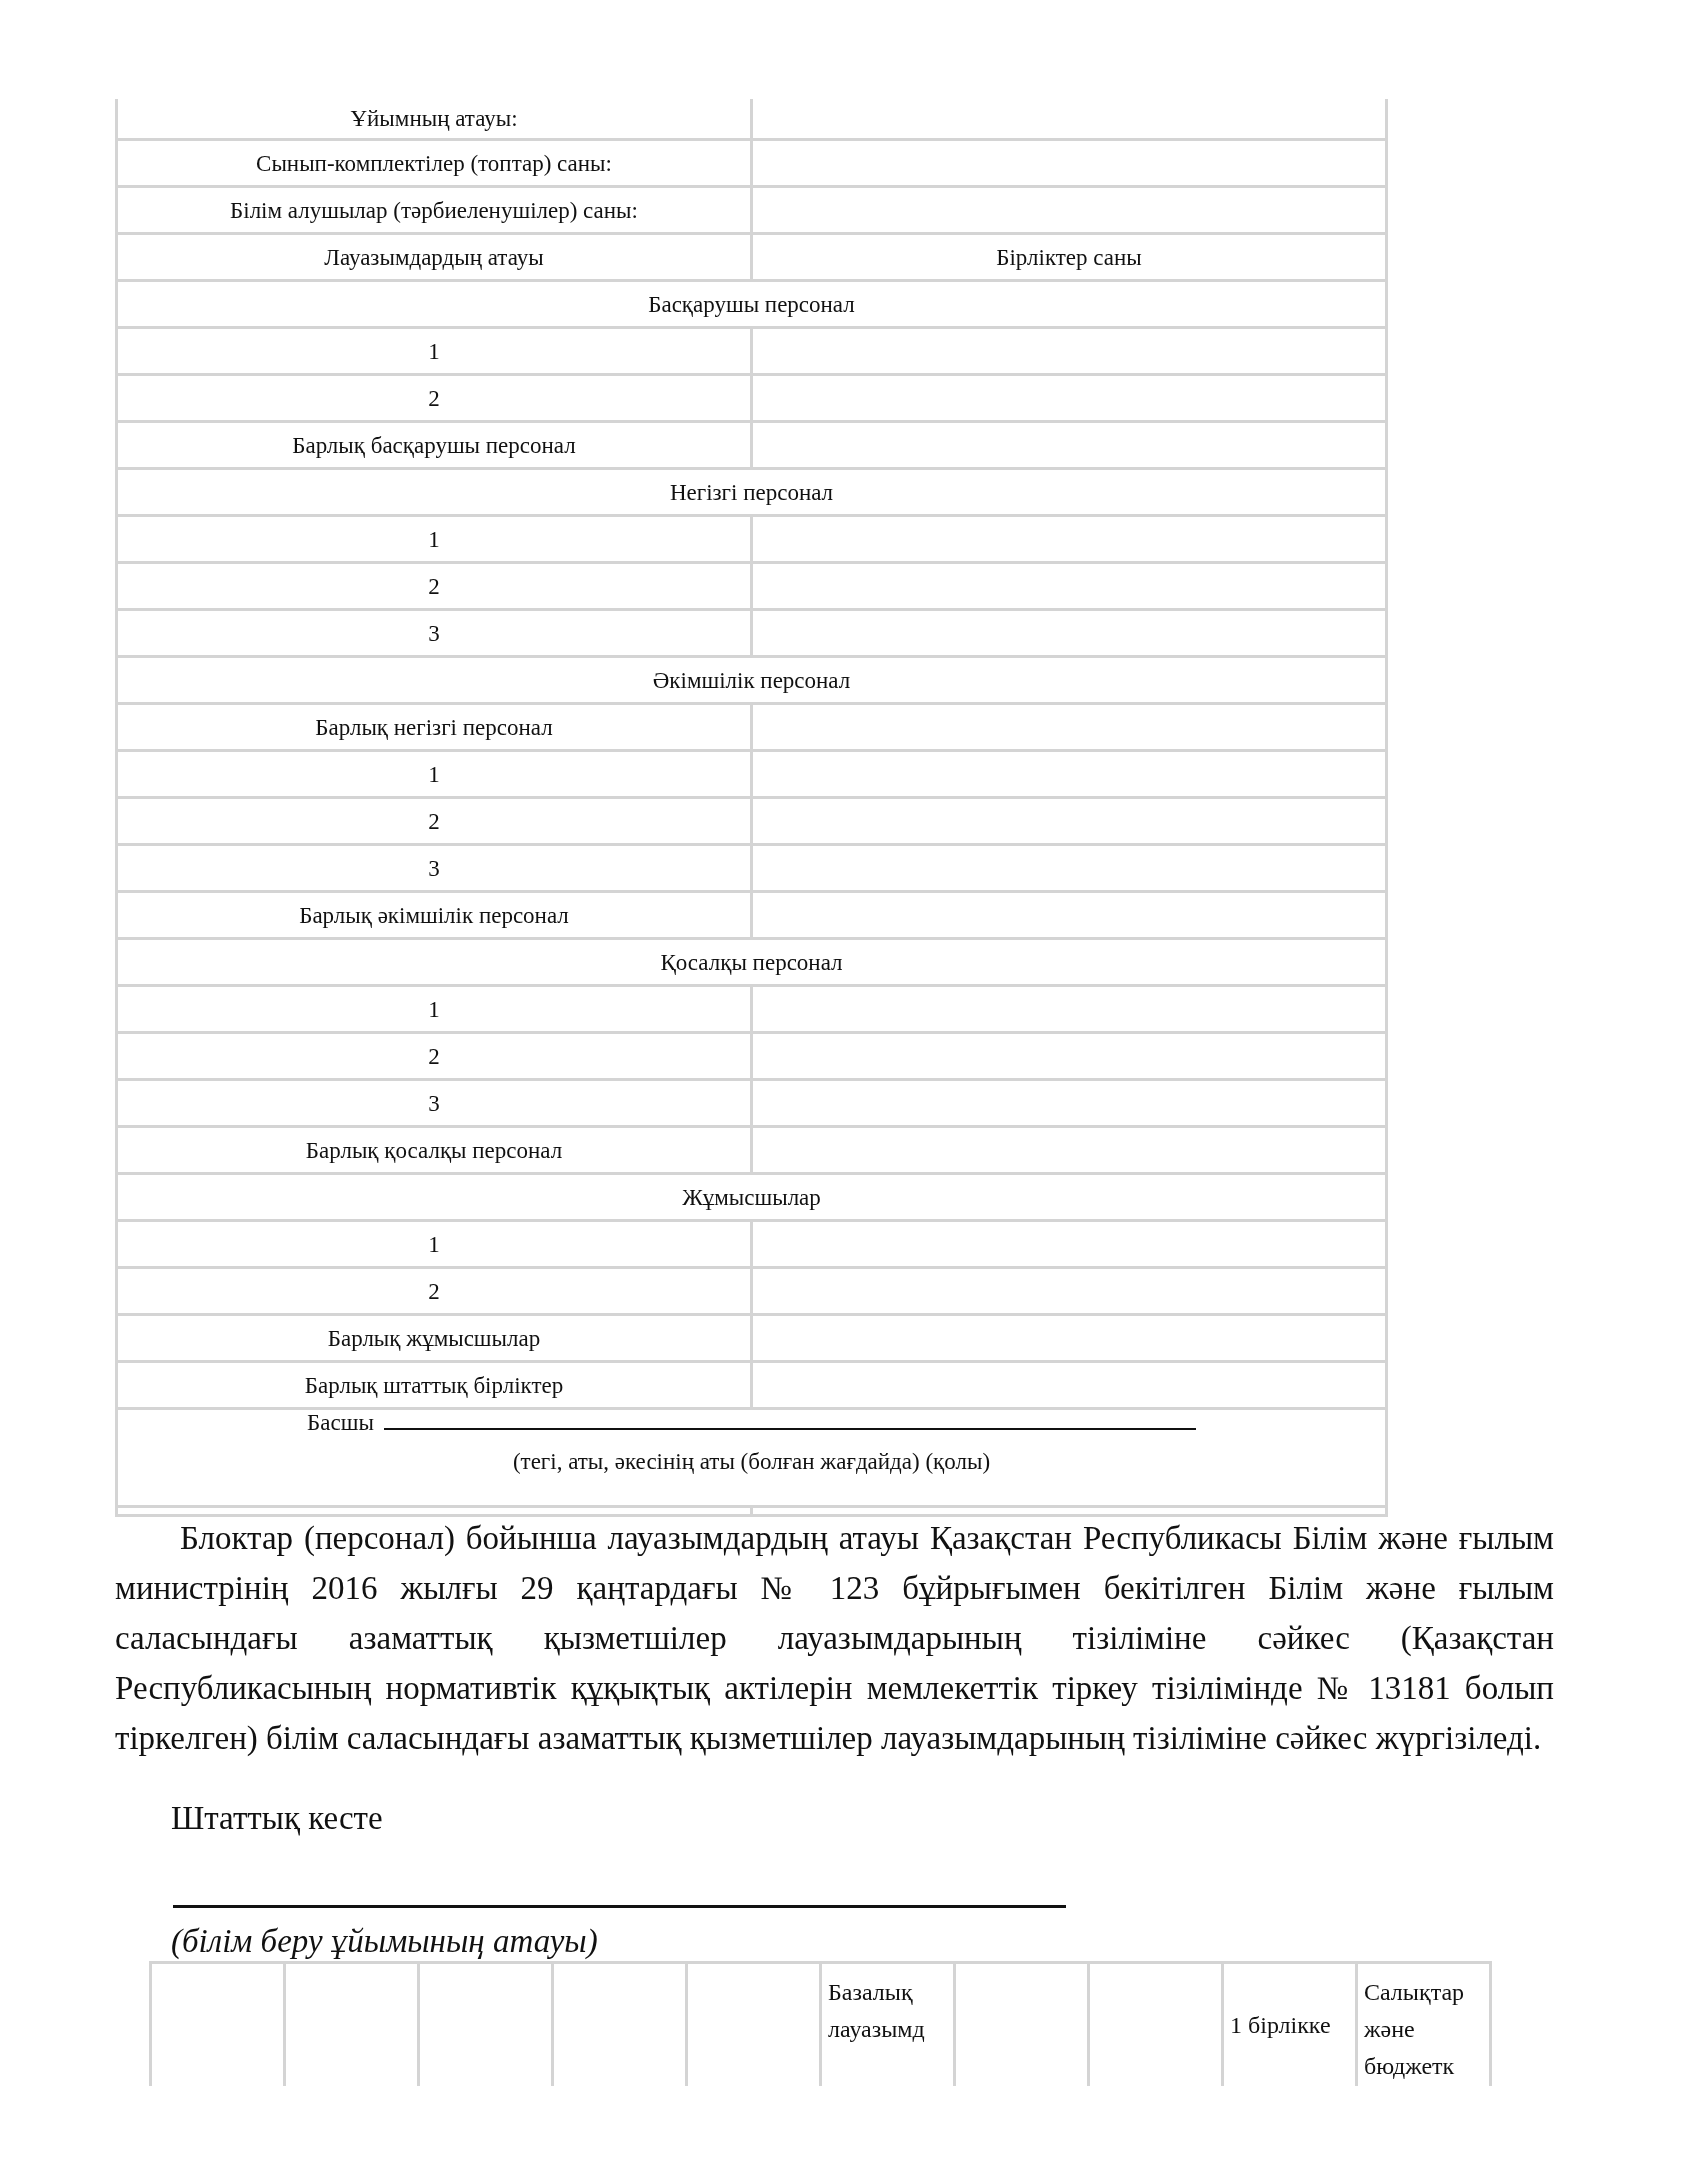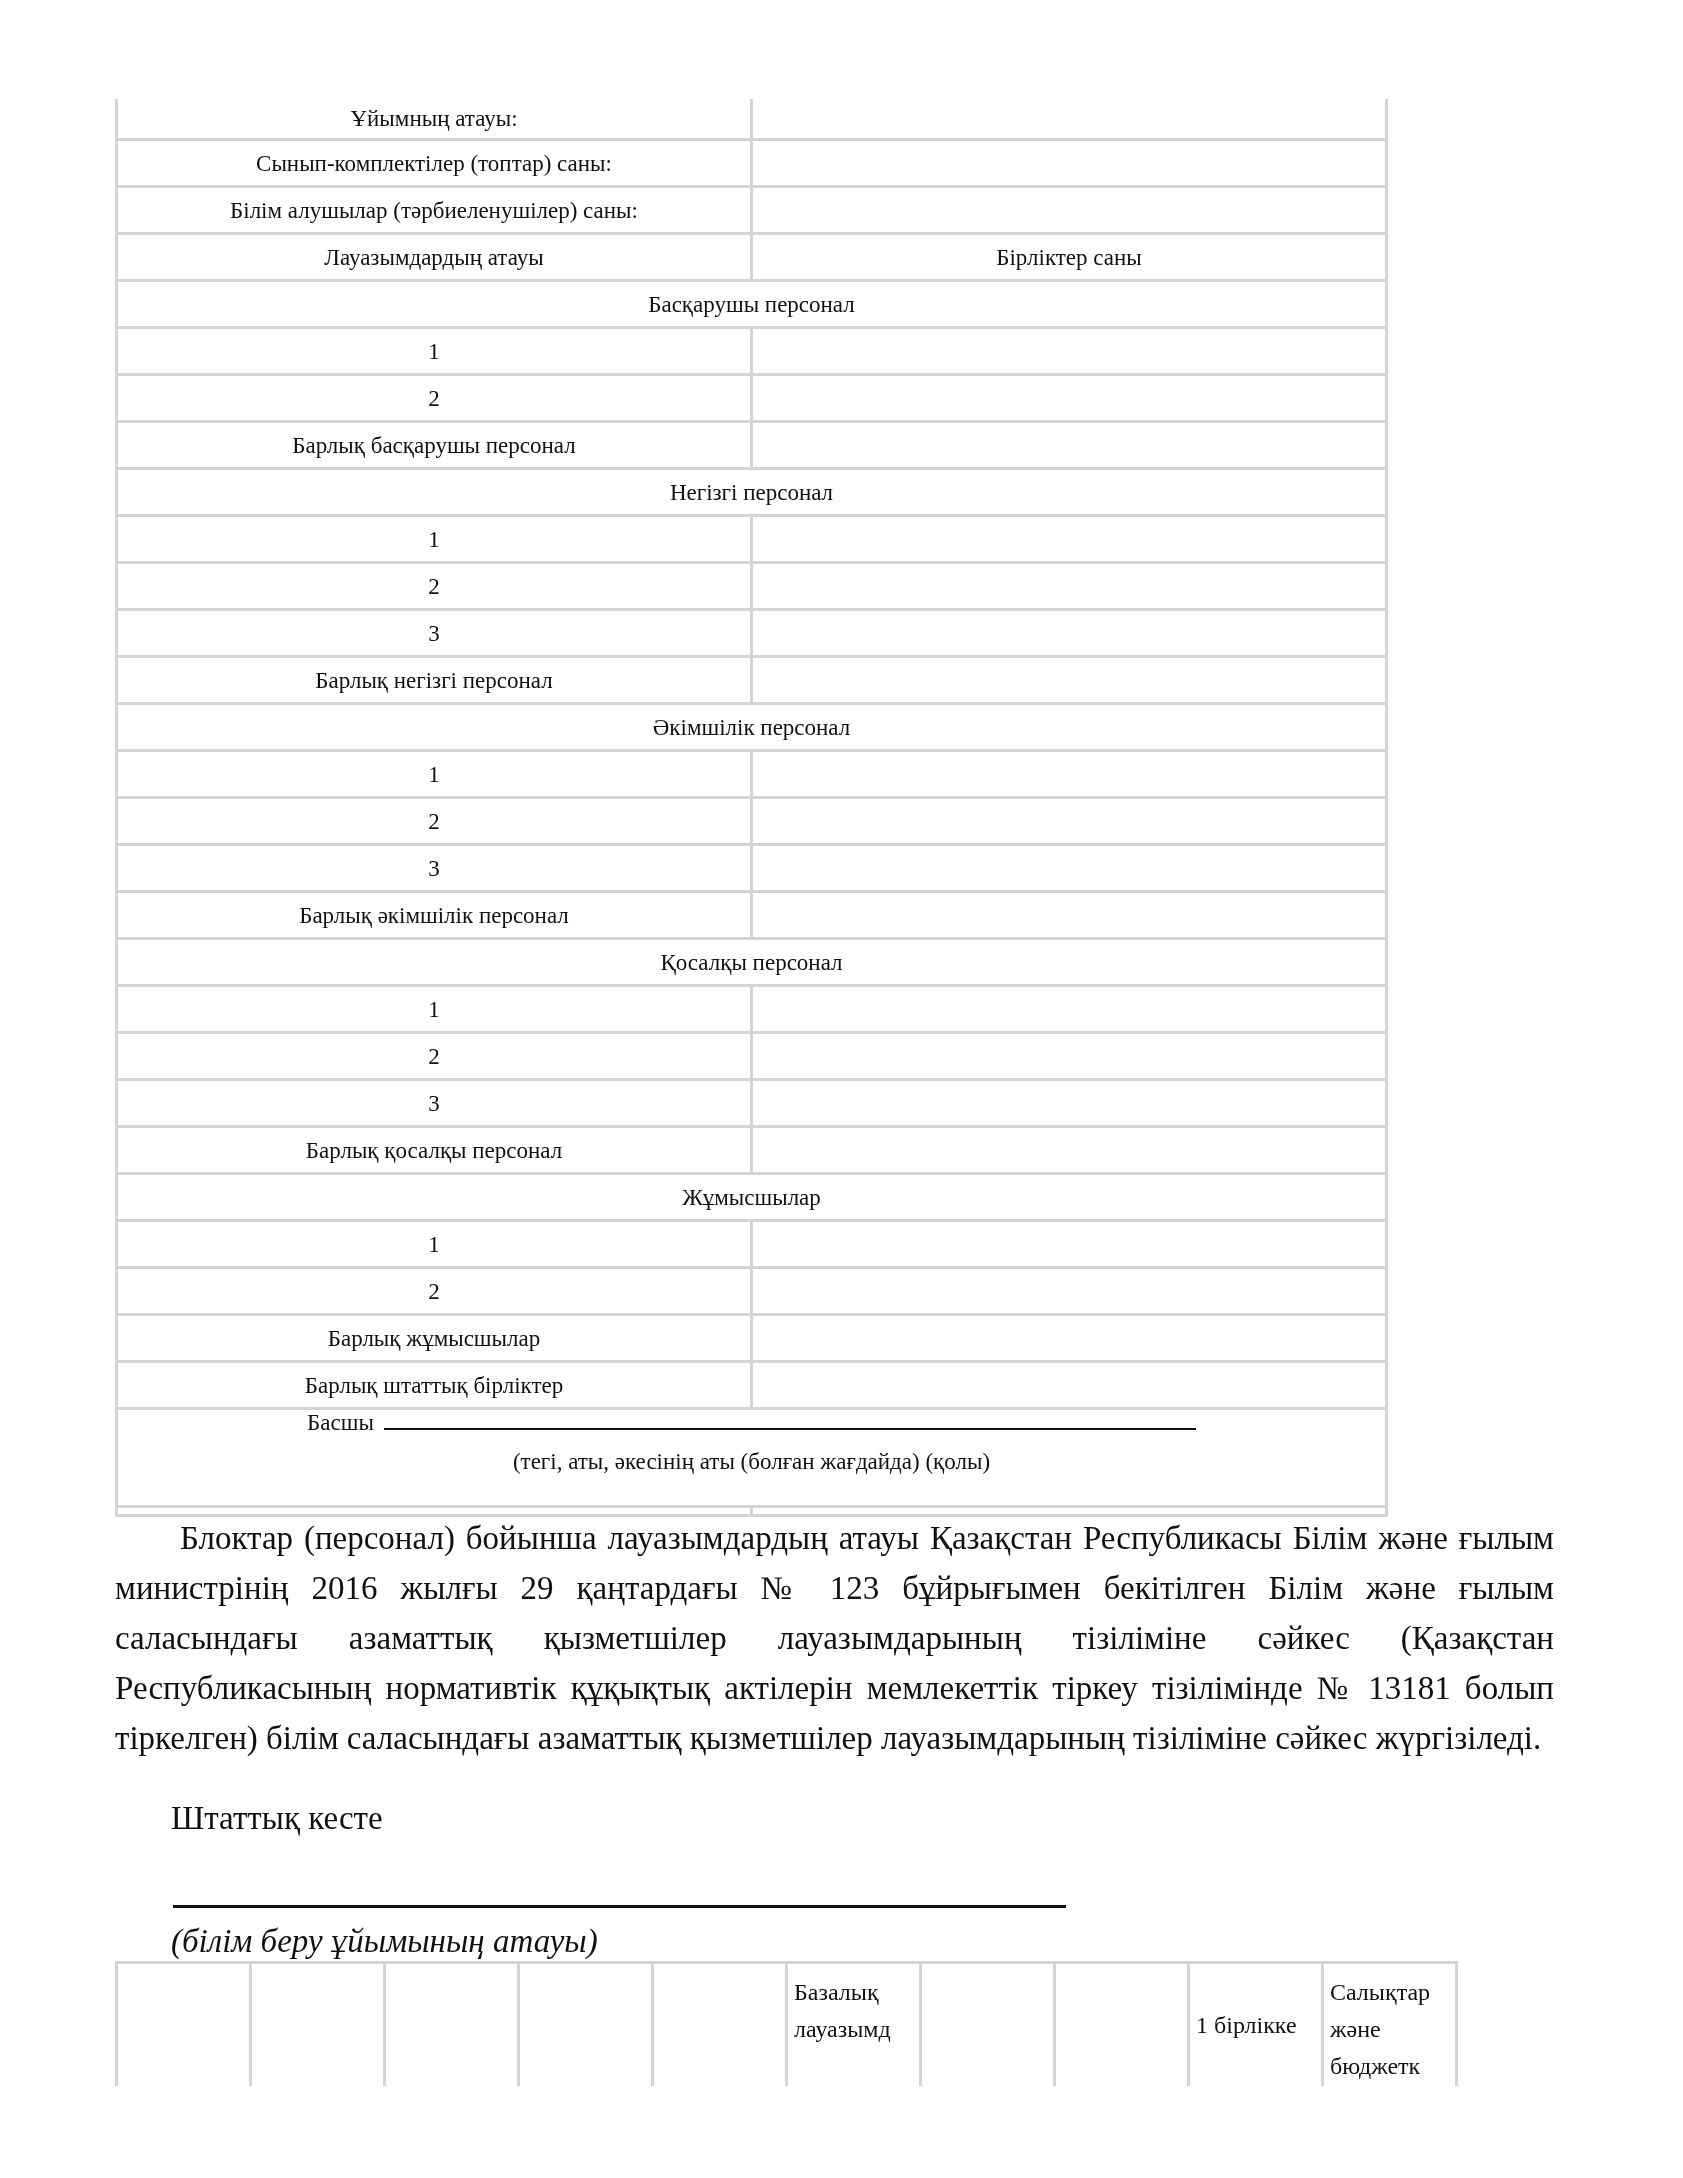--- a/index.html
+++ b/index.html
@@ -17,21 +17,21 @@
 
   .sign-line { display: inline-block; width: 812px; border-bottom: 2px solid #111; margin-left: 10px; vertical-align: baseline; height: 18px; }
   .sign-sub { display: block; margin-top: 16px; }
 
   .para { position: absolute; left: 115px; width: 1439px; top: 1513px; font-size: 33px; line-height: 50px; text-align: justify; text-indent: 65px; margin: 0; }
 
   .title2 { position: absolute; left: 171px; top: 1796px; font-size: 33px; line-height: 44px; }
   .org-line { position: absolute; left: 173px; top: 1905px; width: 893px; height: 0; border-top: 3px solid #111; }
   .org-caption { position: absolute; left: 171px; top: 1921px; font-size: 33px; line-height: 40px; font-style: italic; }
 
-  #lower { top: 1961px; height: 118px; }
+  #lower { top: 1961px; height: 118px; margin-left: 34px; }
   #lower td { width: 121px; height: 112px; border-bottom: none; vertical-align: top; padding: 10px 4px 0 6px; font-size: 24px; line-height: 37px; white-space: normal; overflow: hidden; }
   #lower td.mid { vertical-align: middle; padding-top: 1px; }
 </style>
 </head>
 <body>
 
 <table class="tbl" id="upper">
   <colgroup>
       <col style="width:635px">
       <col style="width:635px">
@@ -77,25 +77,25 @@
       </tr>
       <tr>
         <td class="c1">2</td>
         <td></td>
       </tr>
       <tr>
         <td class="c1">3</td>
         <td></td>
       </tr>
       <tr>
+        <td colspan="2">Әкімшілік персонал</td>
+      </tr>
+      <tr>
         <td class="c1">Барлық негізгі персонал</td>
         <td></td>
-      </tr>
-      <tr>
-        <td colspan="2">Әкімшілік персонал</td>
       </tr>
       <tr>
         <td class="c1">1</td>
         <td></td>
       </tr>
       <tr>
         <td class="c1">2</td>
         <td></td>
       </tr>
       <tr>

